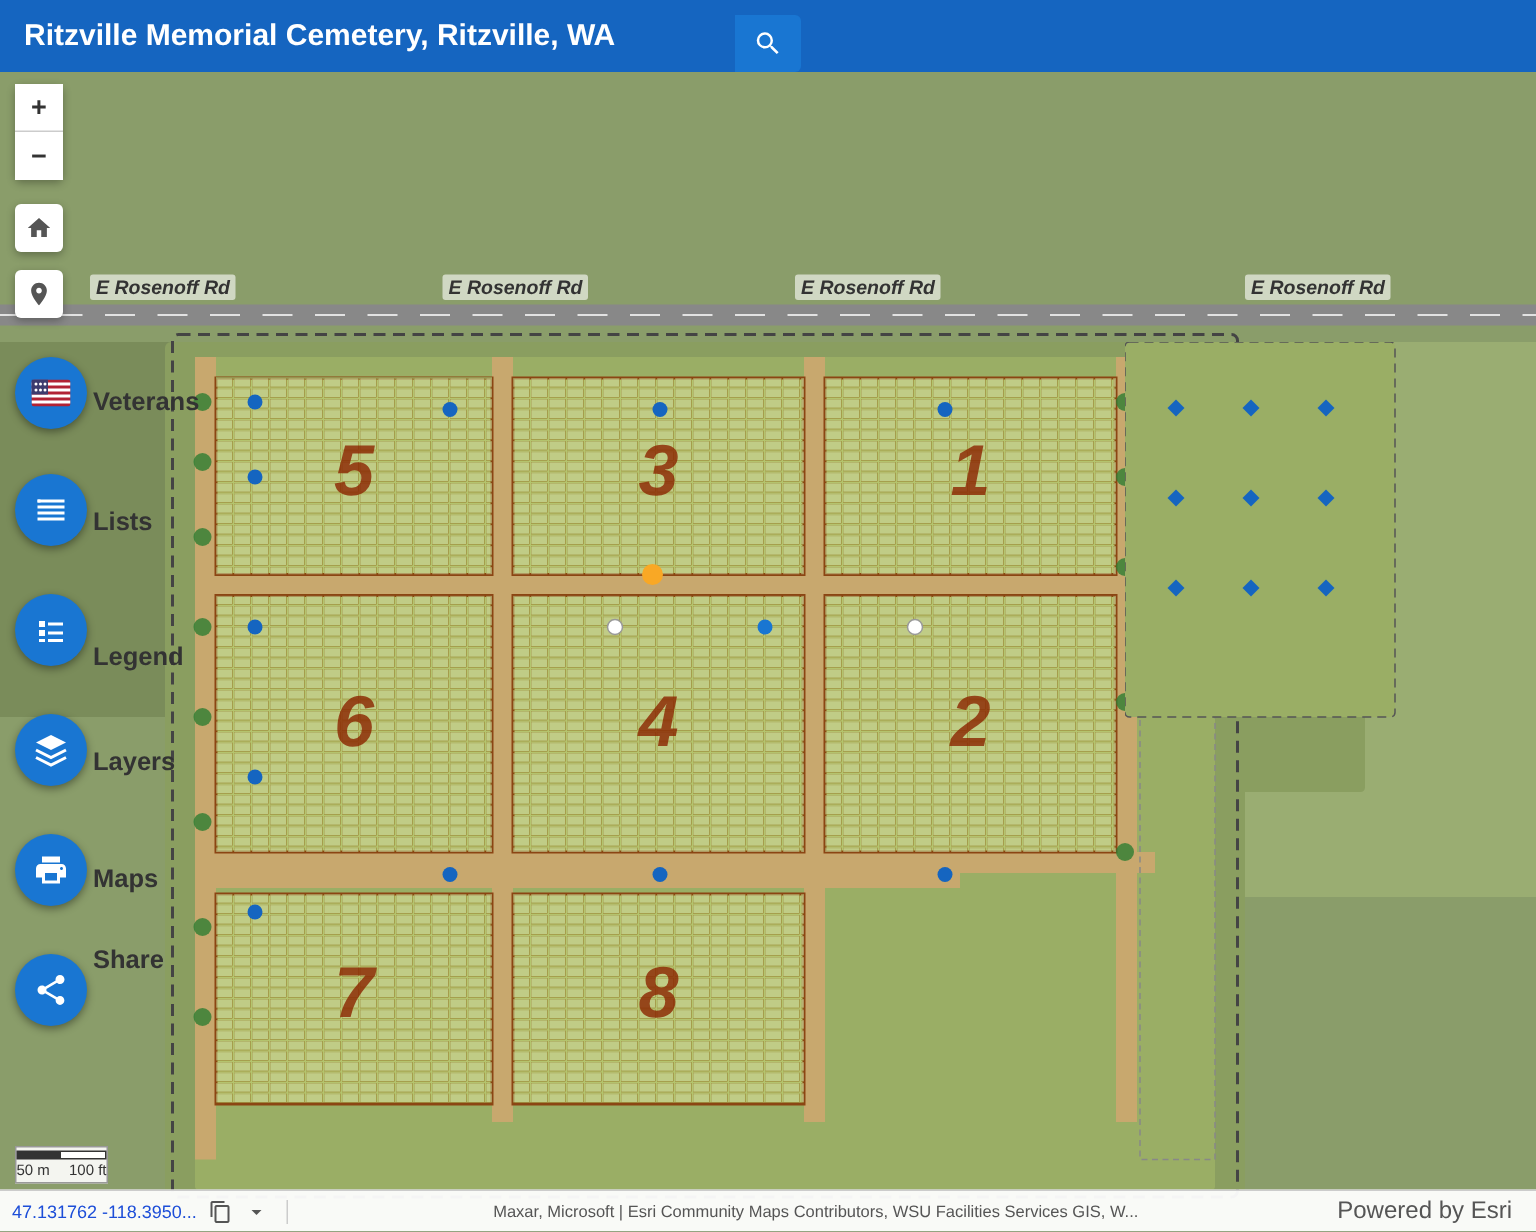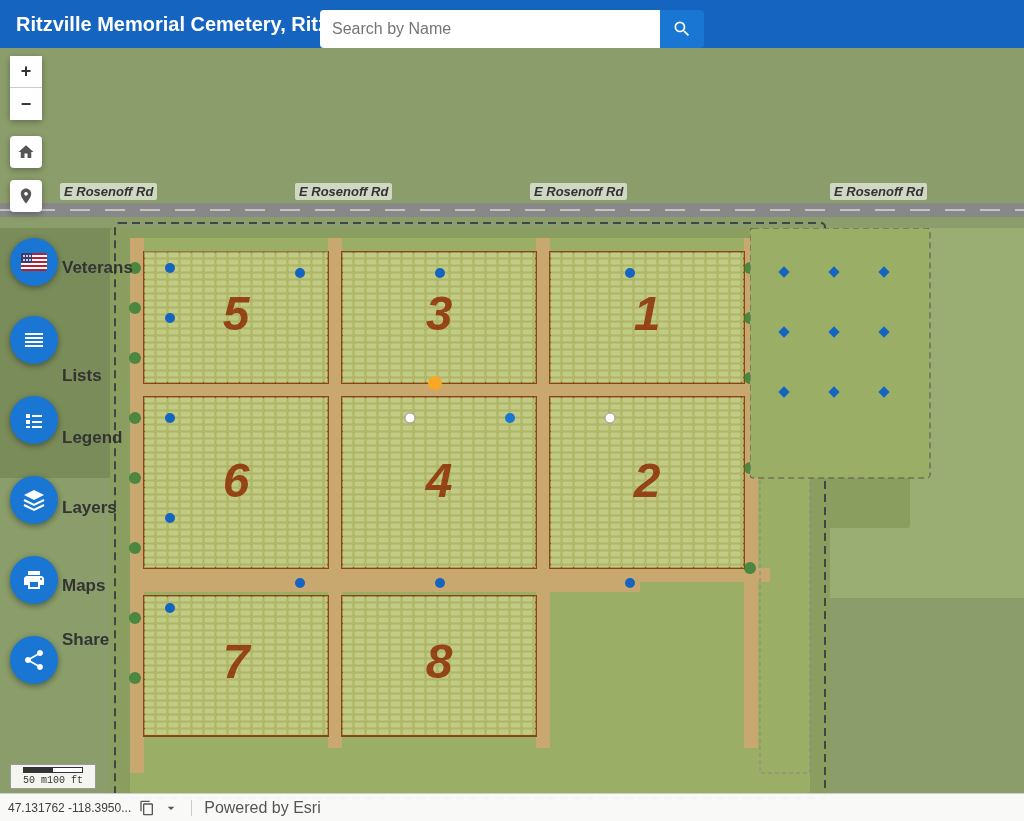--- a/index.html
+++ b/index.html
@@ -82,46 +82,45 @@
     #btn-veterans { top: 190px; }
     #btn-lists { top: 268px; }
     #btn-legend { top: 348px; }
     #btn-layers { top: 428px; }
     #btn-print { top: 508px; }
     #btn-share { top: 588px; }
 
     
     #scale-bar {
       position: absolute; bottom: 32px; left: 10px;
-      background: rgba(255,255,255,0.9); padding: 2px 12px;
-      font-size: 11px; border: 1px solid #999; z-index: 200; font-family: Liberation Mono, monospace;
+      background: rgba(255,255,255,0.9); padding: 2px 0;
+      font-size: 11px; border: 1px solid #999; z-index: 200;
     }
 
     
     #coords-bar {
       position: absolute; bottom: 0; left: 0; right: 0; height: 28px;
       background: rgba(255,255,255,0.95); display: flex; align-items: center;
       border-top: 1px solid #ccc; z-index: 200; padding: 0 8px; gap: 8px;
     }
-    .coords-text { font-size: 12px; color: #404040; }
+    .coords-text { font-size: 12px; color: #1d4ed8; }
     .coords-divider { width: 1px; height: 16px; background: #ccc; margin: 0 4px; }
     #attribution {
       flex: 1; font-size: 11px; color: #555; text-align: center;
     }
     #powered-by { font-size: 16px; color: #555; padding-right: 8px; }
   </style>
 </head>
 <body>
 
 <div id="header">
   <span id="header-title">Ritzville Memorial Cemetery, Ritzville, WA</span>
 </div>
 
 <div id="search-container">
-  <input id="search-input" type="text" placeholder="Search by Name" style="">
   <button id="search-button">
     <svg viewBox="0 0 24 24">
       <path d="M15.5 14h-.79l-.28-.27A6.471 6.471 0 0 0 16 9.5 6.5 6.5 0 1 0 9.5 16c1.61 0 3.09-.59 4.23-1.57l.27.28v.79l5 4.99L20.49 19l-4.99-5zm-6 0C7.01 14 5 11.99 5 9.5S7.01 5 9.5 5 14 7.01 14 9.5 11.99 14 9.5 14z"></path>
     </svg>
   </button>
 </div>
 
 <div id="map">
 
   <div id="map-bg">
@@ -325,21 +324,21 @@
 
   <button class="tool-btn" id="btn-lists">
     <svg width="24" height="24" viewBox="0 0 24 24">
       <rect x="3" y="5" width="18" height="2" fill="white"></rect>
       <rect x="3" y="9" width="18" height="2" fill="white"></rect>
       <rect x="3" y="13" width="18" height="2" fill="white"></rect>
       <rect x="3" y="17" width="18" height="2" fill="white"></rect>
       <rect x="3" y="5" width="2" height="2" fill="white"></rect>
     </svg>
   </button>
-  <span class="tool-btn-label" style="top:290px;margin-top:28px;">Lists</span>
+  <span class="tool-btn-label" style="top:290px;">Lists</span>
 
   <button class="tool-btn" id="btn-legend">
     <svg width="24" height="24" viewBox="0 0 24 24">
       <rect x="4" y="6" width="4" height="4" fill="white"></rect>
       <rect x="10" y="7" width="10" height="2" fill="white"></rect>
       <rect x="4" y="12" width="4" height="4" fill="white"></rect>
       <rect x="10" y="13" width="10" height="2" fill="white"></rect>
       <rect x="4" y="18" width="4" height="2" fill="white"></rect>
       <rect x="10" y="18" width="10" height="2" fill="white"></rect>
     </svg>
@@ -383,14 +382,15 @@
 
 <div id="coords-bar">
   <span class="coords-text">47.131762 -118.3950...</span>
   <svg width="16" height="16" viewBox="0 0 24 24" style="cursor:pointer;">
     <path d="M16 1H4c-1.1 0-2 .9-2 2v14h2V3h12V1zm3 4H8c-1.1 0-2 .9-2 2v14c0 1.1.9 2 2 2h11c1.1 0 2-.9 2-2V7c0-1.1-.9-2-2-2zm0 16H8V7h11v14z" fill="#555"></path>
   </svg>
   <svg width="16" height="16" viewBox="0 0 24 24" style="cursor:pointer;">
     <path d="M7 10l5 5 5-5z" fill="#555"></path>
   </svg>
   <div class="coords-divider"></div>
+  <span id="attribution">Maxar, Microsoft | Esri Community Maps Contributors, WSU Facilities Services GIS, W...</span>
   <span id="powered-by">Powered by Esri</span>
 </div>
 
 </body></html>

